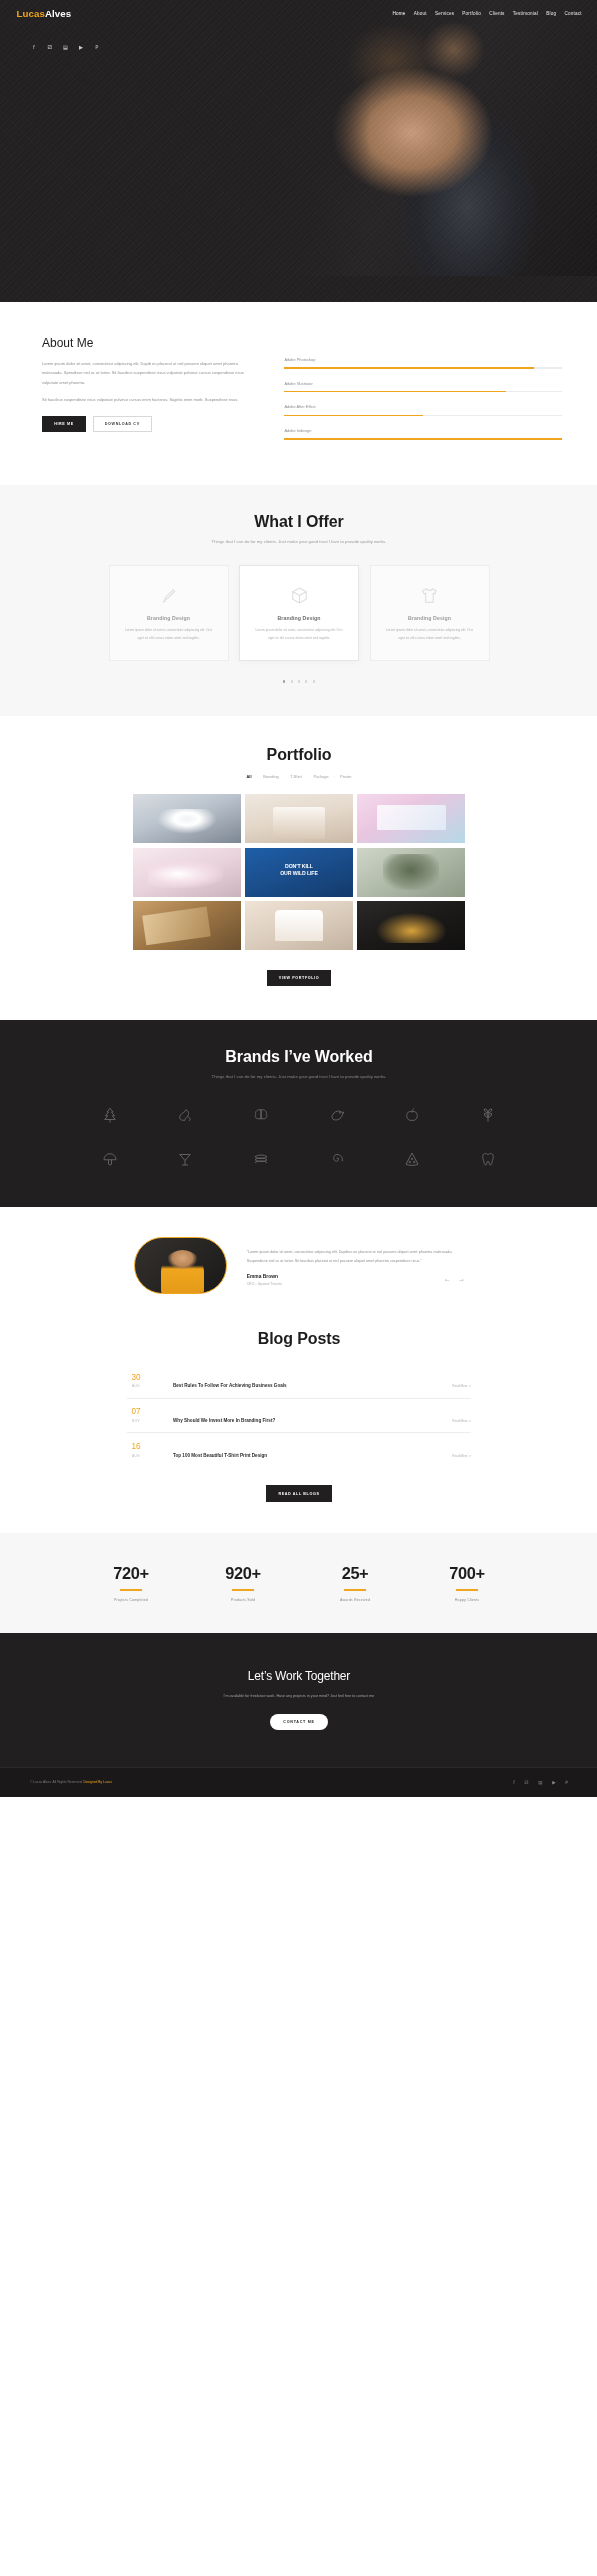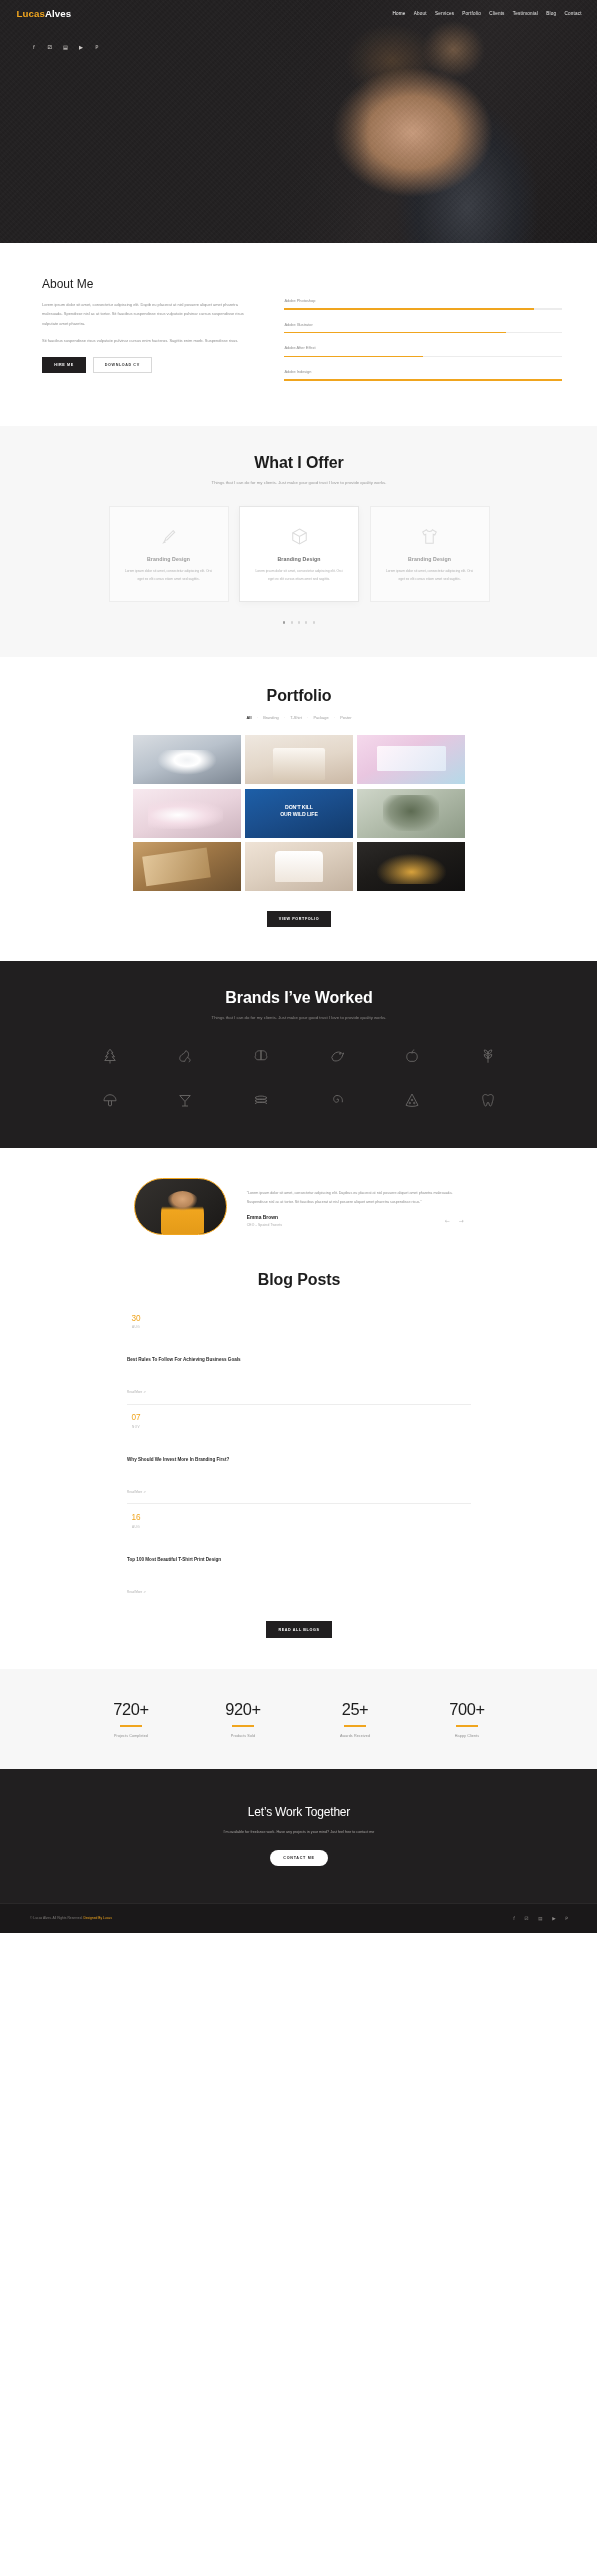--- a/index.html
+++ b/index.html
@@ -7,21 +7,21 @@
     width: 598px;
     font-family: "Liberation Sans", sans-serif;
     background: #ffffff;
     color: #333;
     -webkit-font-smoothing: antialiased;
   }
   .wrap { width: 598px; position: relative; }
 
   
   .hero {
-    height: 243px;
+    height: 302px;
     background: #211f20;
     position: relative;
     overflow: hidden;
   }
   .hero-photo {
     position: absolute;
     right: 0; top: 0;
     width: 344px; height: 276px;
     background:
       radial-gradient(ellipse 112px 90px at 46% 48%, #c79b7c 0%, #9d7455 40%, rgba(40,36,34,0) 72%),
@@ -181,35 +181,35 @@
   .testi-quote { font-size: 3.7px; color: #8e8e8e; line-height: 2.3; }
   .testi-name { font-size: 4.9px; font-weight: 700; color: #1d1d1d; margin-top: 9px; }
   .testi-role { font-size: 3.3px; color: #a9a9a9; margin-top: 3px; letter-spacing: 0.2px; }
   .testi-arrows { display: flex; gap: 9px; margin-top: -10.5px; justify-content: flex-end; }
   .testi-arrows span { color: #c2c2c2; font-size: 6px; cursor: pointer; font-family: "DejaVu Sans", sans-serif; }
 
   
   .blog { background: #fff; padding: 7.5px 0 31px 0; }
   .blog-list { width: 344px; margin: 16.4px auto 0 auto; }
   .blog-row {
-    display: flex; align-items: flex-start; gap: 28px;
-    border-bottom: 0.7px solid #ededed; padding: 9.7px 0; flex-direction: column;
+    display: flex; align-items: flex-end; gap: 28px;
+    border-bottom: 0.7px solid #ededed; padding: 9.7px 0;
   }
   .blog-row:last-child { border-bottom: none; }
   .blog-date { width: 18px; text-align: center; }
   .blog-day { font-size: 8.2px; color: #f0a51e; font-weight: 400; line-height: 1; }
   .blog-mon { font-size: 3.1px; color: #b5b5b5; letter-spacing: 0.4px; margin-top: 2.2px; }
   .blog-title { flex: 1; font-size: 4.6px; color: #2b2b2b; font-weight: 600; }
   .blog-more { font-size: 3.1px; color: #b0b0b0; white-space: nowrap; cursor: pointer; }
   .blog-btnrow { text-align: center; margin-top: 16.4px; }
 
   
   .counters { background: #f7f7f7; padding: 31px 0 31px 0; display: flex; justify-content: center; gap: 0; }
   .counter { width: 112px; text-align: center; }
-  .counter .num { font-size: 16.4px; font-weight: 400; color: #1d1d1d; letter-spacing: -0.4px; }
+  .counter .num { font-size: 16.4px; font-weight: 700; color: #1d1d1d; letter-spacing: -0.4px; }
   .counter .bar { width: 22.4px; height: 1.5px; background: #f0a51e; margin: 6.7px auto 7.5px auto; }
   .counter .lbl { font-size: 3.7px; color: #8e8e8e; letter-spacing: 0.1px; }
 
   
   .cta { background: #211f20; padding: 36px 0 37px 0; text-align: center; }
   .cta h2 { font-size: 12px; color: #ffffff; font-weight: 400; letter-spacing: -0.2px; }
   .cta p { font-size: 3.7px; color: #a6a3a1; line-height: 2.2; margin-top: 9px; }
   .btn-cta {
     display: inline-block; margin-top: 13.4px;
     background: #ffffff; color: #211f20; border: none;

